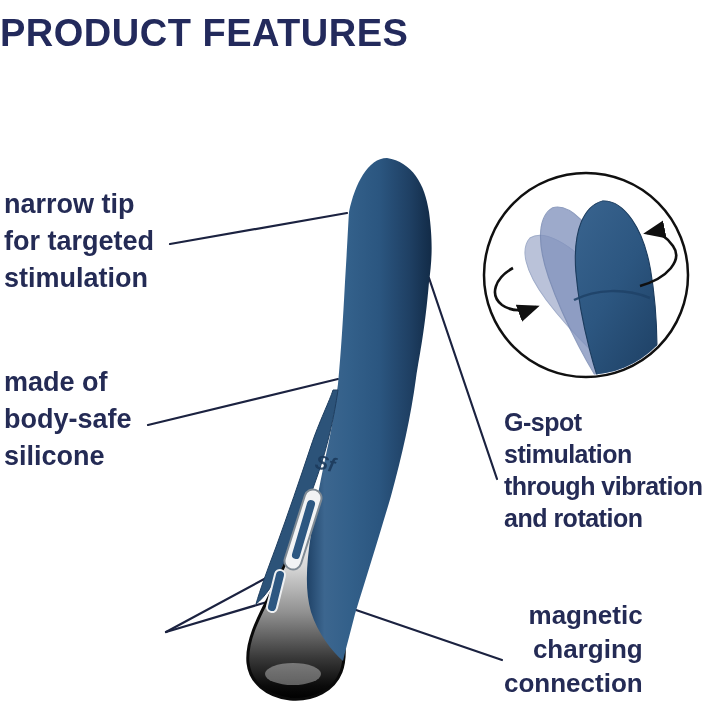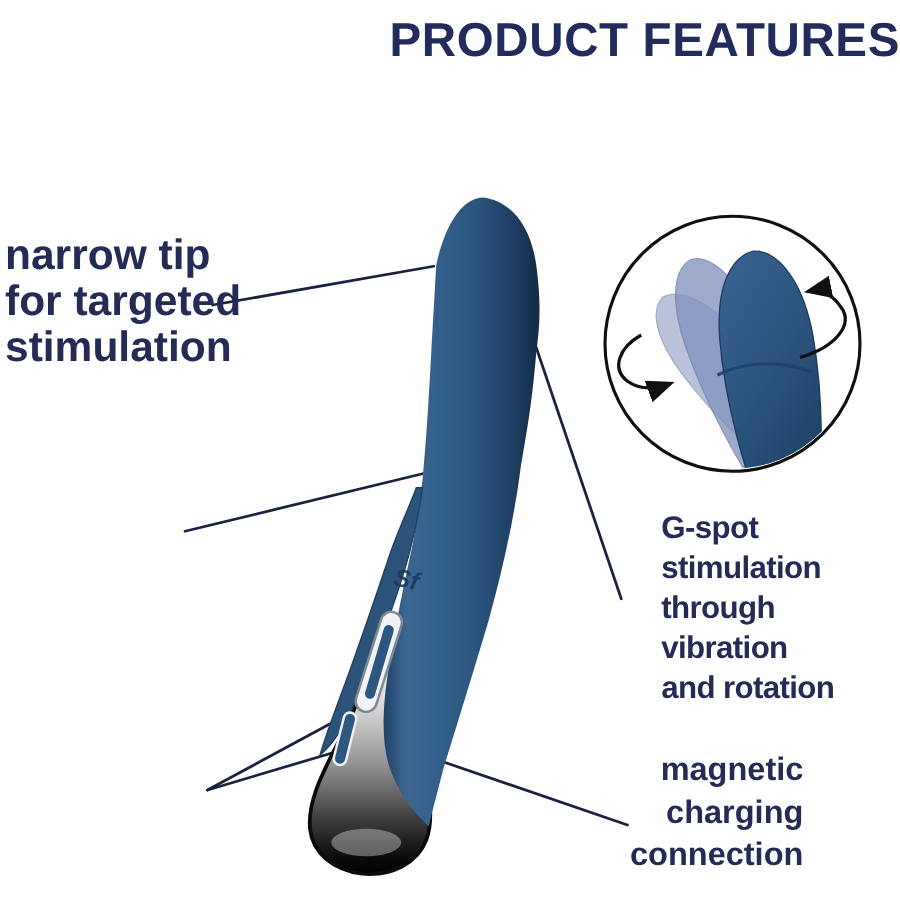--- a/index.html
+++ b/index.html
@@ -5,35 +5,35 @@
   html,body{margin:0;padding:0;}
   body{
     width:720px;height:720px;position:relative;overflow:hidden;
     background:#ffffff;
     font-family:"Liberation Sans", sans-serif;
   }
   .stage{position:absolute;inset:0;width:720px;height:720px;}
   svg.art{position:absolute;left:0;top:0;}
   .page-title{
     position:absolute;left:0;top:12px;width:720px;
-    text-align:right;
+    text-align:left;
     font-size:38px;font-weight:800;letter-spacing:.5px;
     color:var(--title,#232a5c);
   }
   .callout{
     position:absolute;
     white-space:pre-line;
     color:var(--text,#242b55);
     font-weight:700;
-    font-size:34px;line-height:37px;
+    font-size:27px;line-height:37px;
   }
   .co-narrow{left:4px;top:186px;}
   .co-made{left:4px;top:364px;}
   .co-control{left:2px;top:558px;line-height:36px;}
-  .co-gspot{left:504px;top:406px;font-size:25px;line-height:32px;letter-spacing:-0.5px;margin-left:25px;}
+  .co-gspot{left:504px;top:406px;font-size:25px;line-height:32px;letter-spacing:-0.5px;}
   .co-magnetic{left:504px;top:598px;font-size:26px;line-height:34px;text-align:right;}
 </style>
 </head>
 <body style="--title: #232a5c; --text: #242b55; --line: #1b2240; background: rgb(255, 255, 255);">
 
 <div class="stage">
 
   <svg class="art" width="720" height="720" viewBox="0 0 720 720">
     <defs>
       <linearGradient id="bodyGrad" x1="0" y1="0" x2="1" y2="0">
@@ -127,20 +127,23 @@
       <path d="M 640 286 C 668 278 683 260 673 246 C 666 236 657 231 647 233" fill="none" stroke="#101010" stroke-width="2.6" marker-end="url(#arrowHead)"></path>
       <path d="M 513 268 C 495 278 489 295 502 305 C 512 312 525 311 536 307" fill="none" stroke="#101010" stroke-width="2.6" marker-end="url(#arrowHead)"></path>
     </g>
   </svg>
 
   <div class="page-title">PRODUCT FEATURES</div>
 
   <div class="callout co-narrow">narrow tip
 for targeted
 stimulation</div>
+  <div class="callout co-made">made of
+body-safe
+silicone</div>
   <div class="callout co-gspot">G-spot
 stimulation
 through vibration
 and rotation</div>
   <div class="callout co-magnetic">magnetic
 charging
 connection</div>
 </div>
 
 </body></html>

